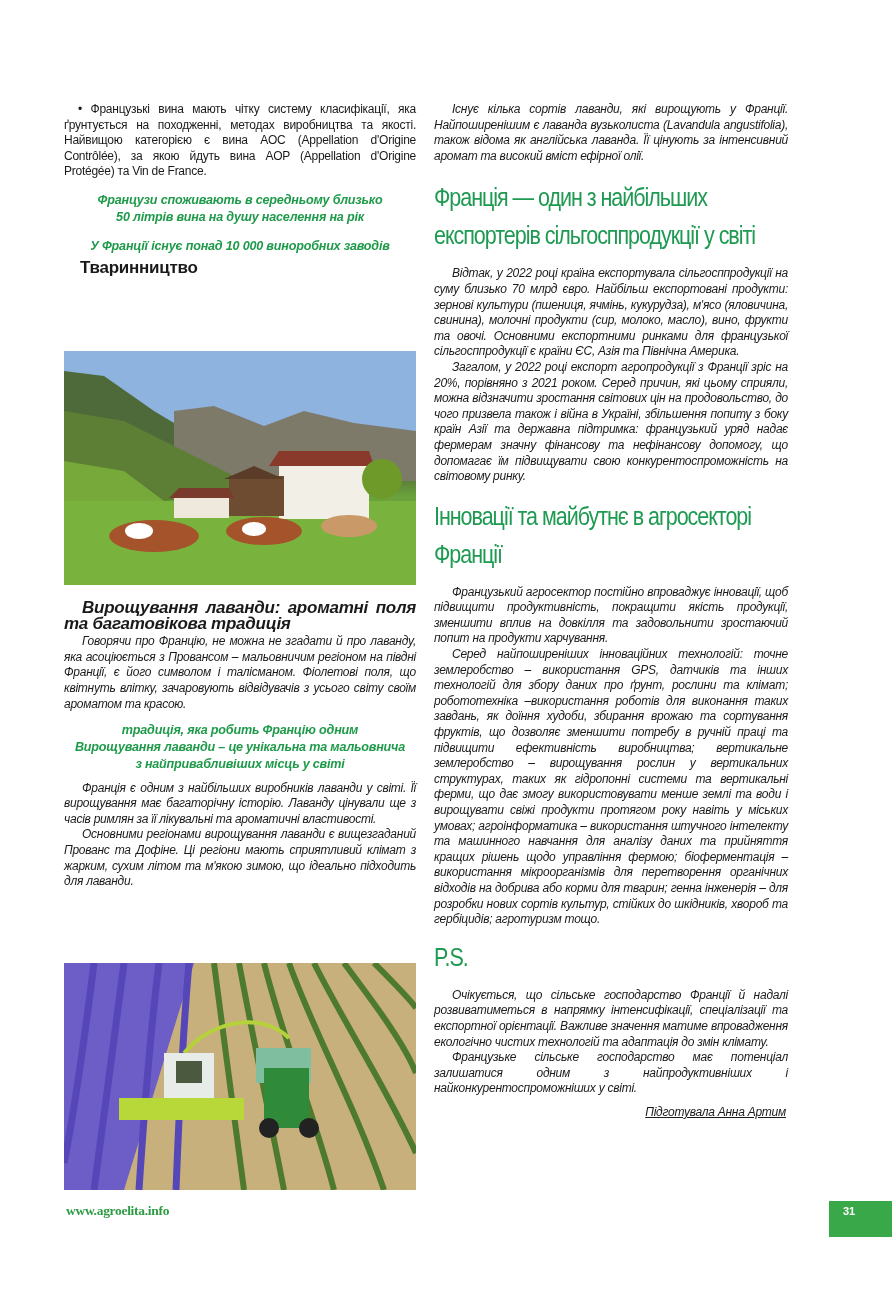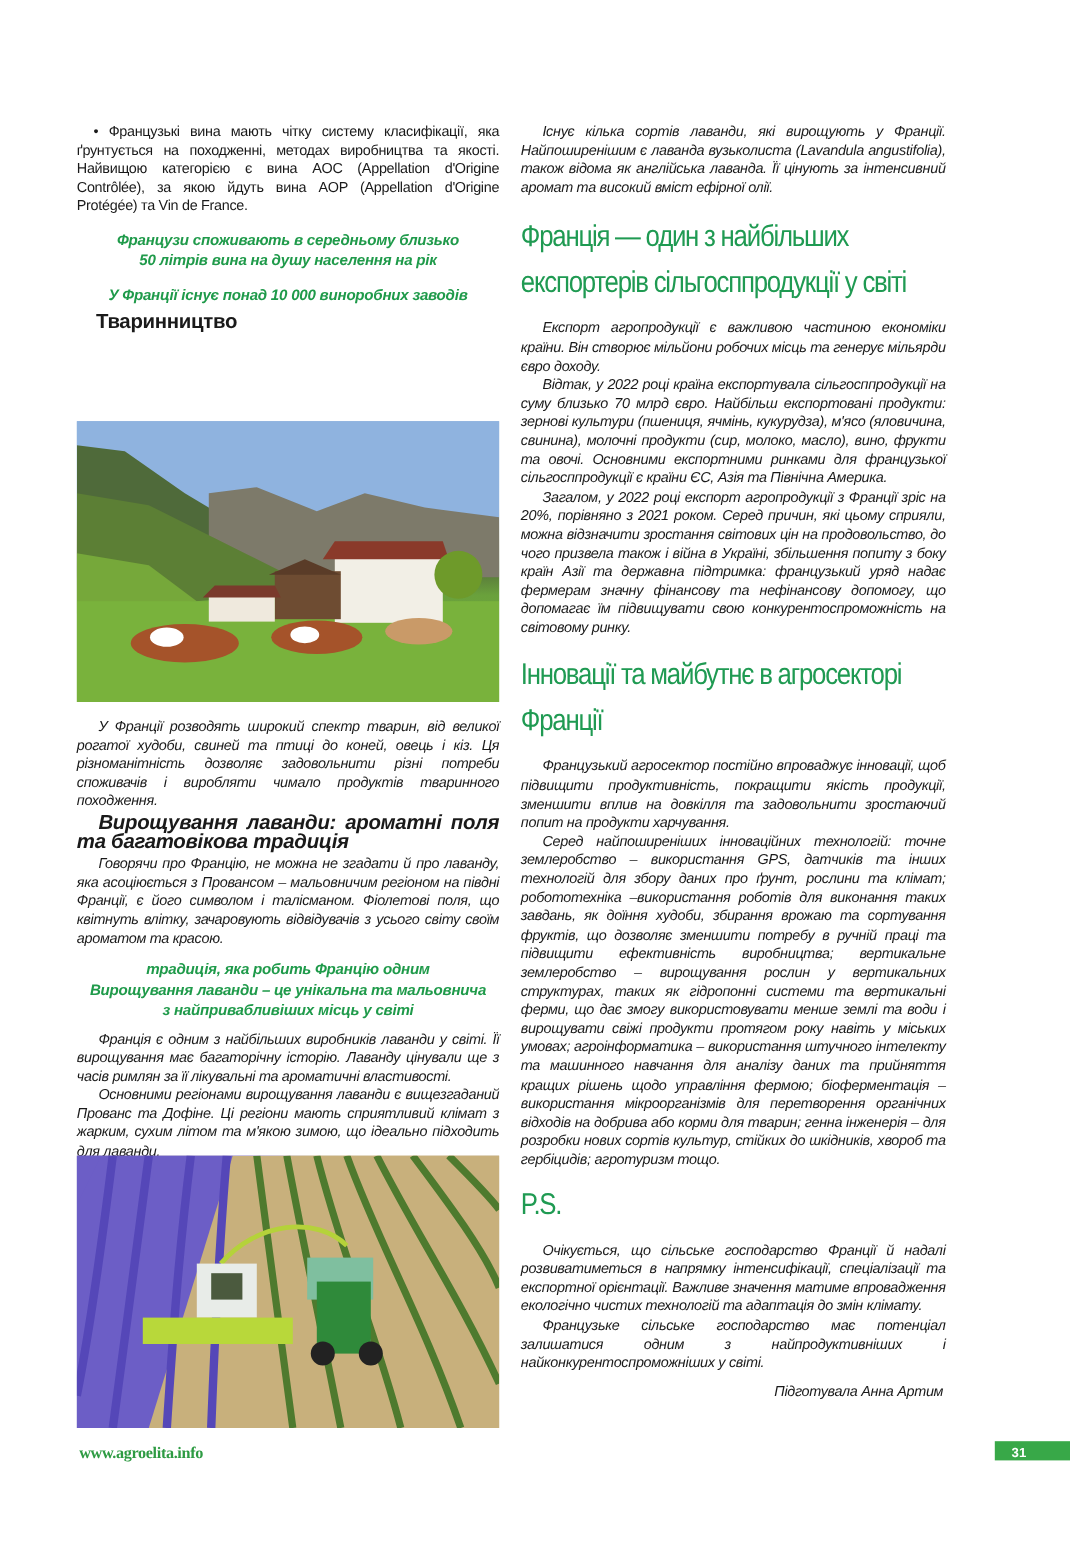--- a/index.html
+++ b/index.html
@@ -17,24 +17,24 @@
     .h2 { color: #1f9a52; font-family: "Liberation Sans Narrow", "Liberation Sans", sans-serif;
       font-weight: normal; font-size: 25px; line-height: 38px; margin: 0; letter-spacing: -1.2px;
       transform: scaleX(0.86); transform-origin: left center; white-space: nowrap; }
     .photo { position: absolute; overflow: hidden; }
     .photo-cows { left: 64px; top: 351px; width: 352px; height: 234px;
       background: linear-gradient(180deg, #7fa6d8 0%, #9dbbe0 30%, #8a8a6a 42%, #55703a 52%, #6aa13c 62%, #77b23a 100%); }
     .photo-lav { left: 64px; top: 963px; width: 352px; height: 227px;
       background: linear-gradient(90deg, #6a5fc0 0%, #7a6bd0 40%, #b9a57a 55%, #c9b07e 75%, #b8a070 100%); }
     .footer-url { position: absolute; left: 66px; top: 1203px; color: #2e9b43;
       font-family: "Liberation Serif", "DejaVu Serif", serif; font-size: 13.5px; font-weight: bold; letter-spacing: -0.3px; text-align: right; }
-    .page-num { position: absolute; left: 829px; top: 1201px; width: 63px; height: 16px;
+    .page-num { position: absolute; left: 829px; top: 1201px; width: 63px; height: 36px;
       background: #38a848; color: #ffffff; font-size: 11px; font-weight: bold; line-height: 20px;
       padding-left: 14px; box-sizing: border-box; }
-    .sig { text-align: right; font-style: italic; font-size: 12px; line-height: 15.6px; margin: 0; padding-right: 2px; }
+    .sig { text-align: right; font-style: italic; font-size: 12px; line-height: 15.6px; margin: 0; padding-right: 2px; text-decoration: underline; }
   </style>
 </head>
 <body>
 
 <div class="col col-left">
   <p class="bullet">• Французькі вина мають чітку систему класифікації, яка ґрунтується на походженні, методах виробництва та якості. Найвищою категорією є вина AOC (Appellation d'Origine Contrôlée), за якою йдуть вина AOP (Appellation d'Origine Protégée) та Vin de France.</p>
 
   <div style="height:12px"></div>
   <div>
     <p class="callout">Французи споживають в середньому близько</p>
@@ -70,21 +70,20 @@
       <ellipse cx="285" cy="175" rx="28" ry="11" fill="#c99a68"></ellipse>
     </g>
     <g fill="#ffffff">
       <ellipse cx="75" cy="180" rx="14" ry="8"></ellipse>
       <ellipse cx="190" cy="178" rx="12" ry="7"></ellipse>
     </g>
   </svg>
 </div>
 
 <div class="col" style="left:64px; top:598px; width:352px;">
-  <p class="indent">У Франції розводять широкий спектр тварин, від великої рогатої худоби, свиней та птиці до коней, овець і кіз. Ця різноманітність дозволяє задовольнити різні потреби споживачів і виробляти чимало продуктів тваринного походження.</p>
   <p class="subhead indent" style="margin-top:2px">Вирощування лаванди: ароматні поля та багатовікова традиція</p>
   <p class="indent" style="margin-top:3px">Говорячи про Францію, не можна не згадати й про лаванду, яка асоціюється з Провансом – мальовничим регіоном на півдні Франції, є його символом і талісманом. Фіолетові поля, що квітнуть влітку, зачаровують відвідувачів з усього світу своїм ароматом та красою.</p>
 
   <div style="height:10px"></div>
   <div>
     <p class="callout">традиція, яка робить Францію одним</p>
     <p class="callout">Вирощування лаванди – це унікальна та мальовнича</p>
     <p class="callout">з найпривабливіших місць у світі</p>
   </div>
   <div style="height:8px"></div>
@@ -127,21 +126,20 @@
 
 <div class="col col-right">
   <p class="indent">Існує кілька сортів лаванди, які вирощують у Франції. Найпоширенішим є лаванда вузьколиста (Lavandula angustifolia), також відома як англійська лаванда. Її цінують за інтенсивний аромат та високий вміст ефірної олії.</p>
 
   <div style="height:14px"></div>
   <div>
     <div class="h2">Франція — один з найбільших</div>
     <div class="h2">експортерів сільгосппродукції у світі</div>
   </div>
   <div style="height:12px"></div>
-  <p class="indent">Експорт агропродукції є важливою частиною економіки країни. Він створює мільйони робочих місць та генерує мільярди євро доходу.</p>
   <p class="indent">Відтак, у 2022 році країна експортувала сільгосппродукції на суму близько 70 млрд євро. Найбільш експортовані продукти: зернові культури (пшениця, ячмінь, кукурудза), м'ясо (яловичина, свинина), молочні продукти (сир, молоко, масло), вино, фрукти та овочі. Основними експортними ринками для французької сільгосппродукції є країни ЄС, Азія та Північна Америка.</p>
   <p class="indent">Загалом, у 2022 році експорт агропродукції з Франції зріс на 20%, порівняно з 2021 роком. Серед причин, які цьому сприяли, можна відзначити зростання світових цін на продовольство, до чого призвела також і війна в Україні, збільшення попиту з боку країн Азії та державна підтримка: французький уряд надає фермерам значну фінансову та нефінансову допомогу, що допомагає їм підвищувати свою конкурентоспроможність на світовому ринку.</p>
 
   <div style="height:12px"></div>
   <div>
     <div class="h2">Інновації та майбутнє в агросекторі</div>
     <div class="h2">Франції</div>
   </div>
   <div style="height:12px"></div>
   <p class="indent">Французький агросектор постійно впроваджує інновації, щоб підвищити продуктивність, покращити якість продукції, зменшити вплив на довкілля та задовольнити зростаючий попит на продукти харчування.</p>

